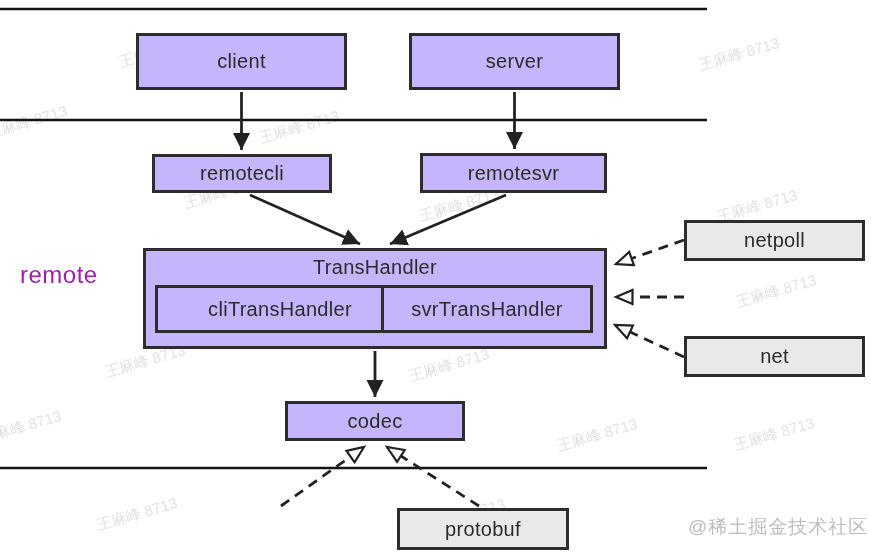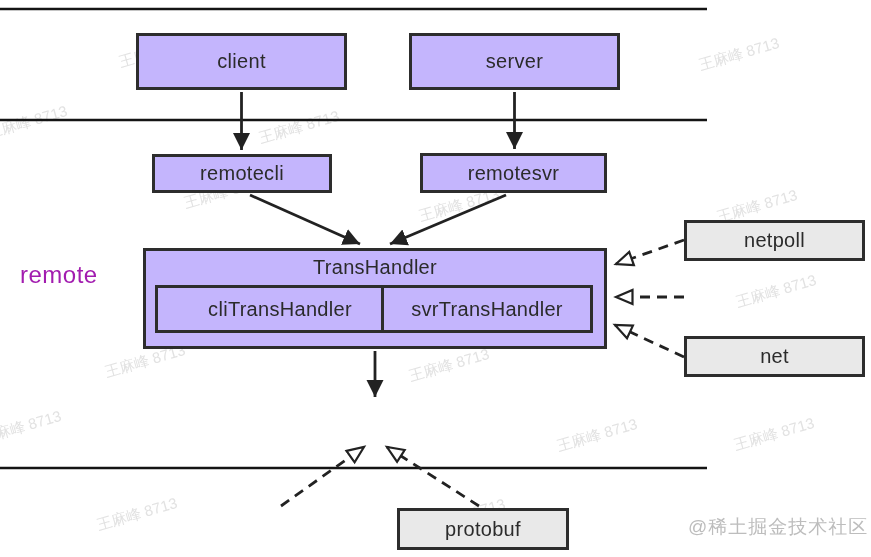--- a/index.html
+++ b/index.html
@@ -64,20 +64,21 @@
   <div class="node" style="left:420px;top:153px;width:187px;height:40px">remotesvr</div>
 
   <div class="node container" style="left:143px;top:248px;width:464px;height:101px">
     <div class="group-title">TransHandler</div>
   </div>
 
   <div class="node" style="left:155px;top:285px;width:250px;height:48px">cliTransHandler</div>
 
   <div class="node" style="left:381px;top:285px;width:212px;height:48px">svrTransHandler</div>
 
+  <div class="node" style="left:285px;top:401px;width:180px;height:40px">codec</div>
 
   <div class="node grey" style="left:684px;top:220px;width:181px;height:41px">netpoll</div>
 
 
   <div class="node grey" style="left:684px;top:336px;width:181px;height:41px">net</div>
 
 
   <div class="node grey" style="left:397px;top:508px;width:172px;height:42px">protobuf</div>
 
   <svg class="connectors" width="871" height="557" viewBox="0 0 871 557">

